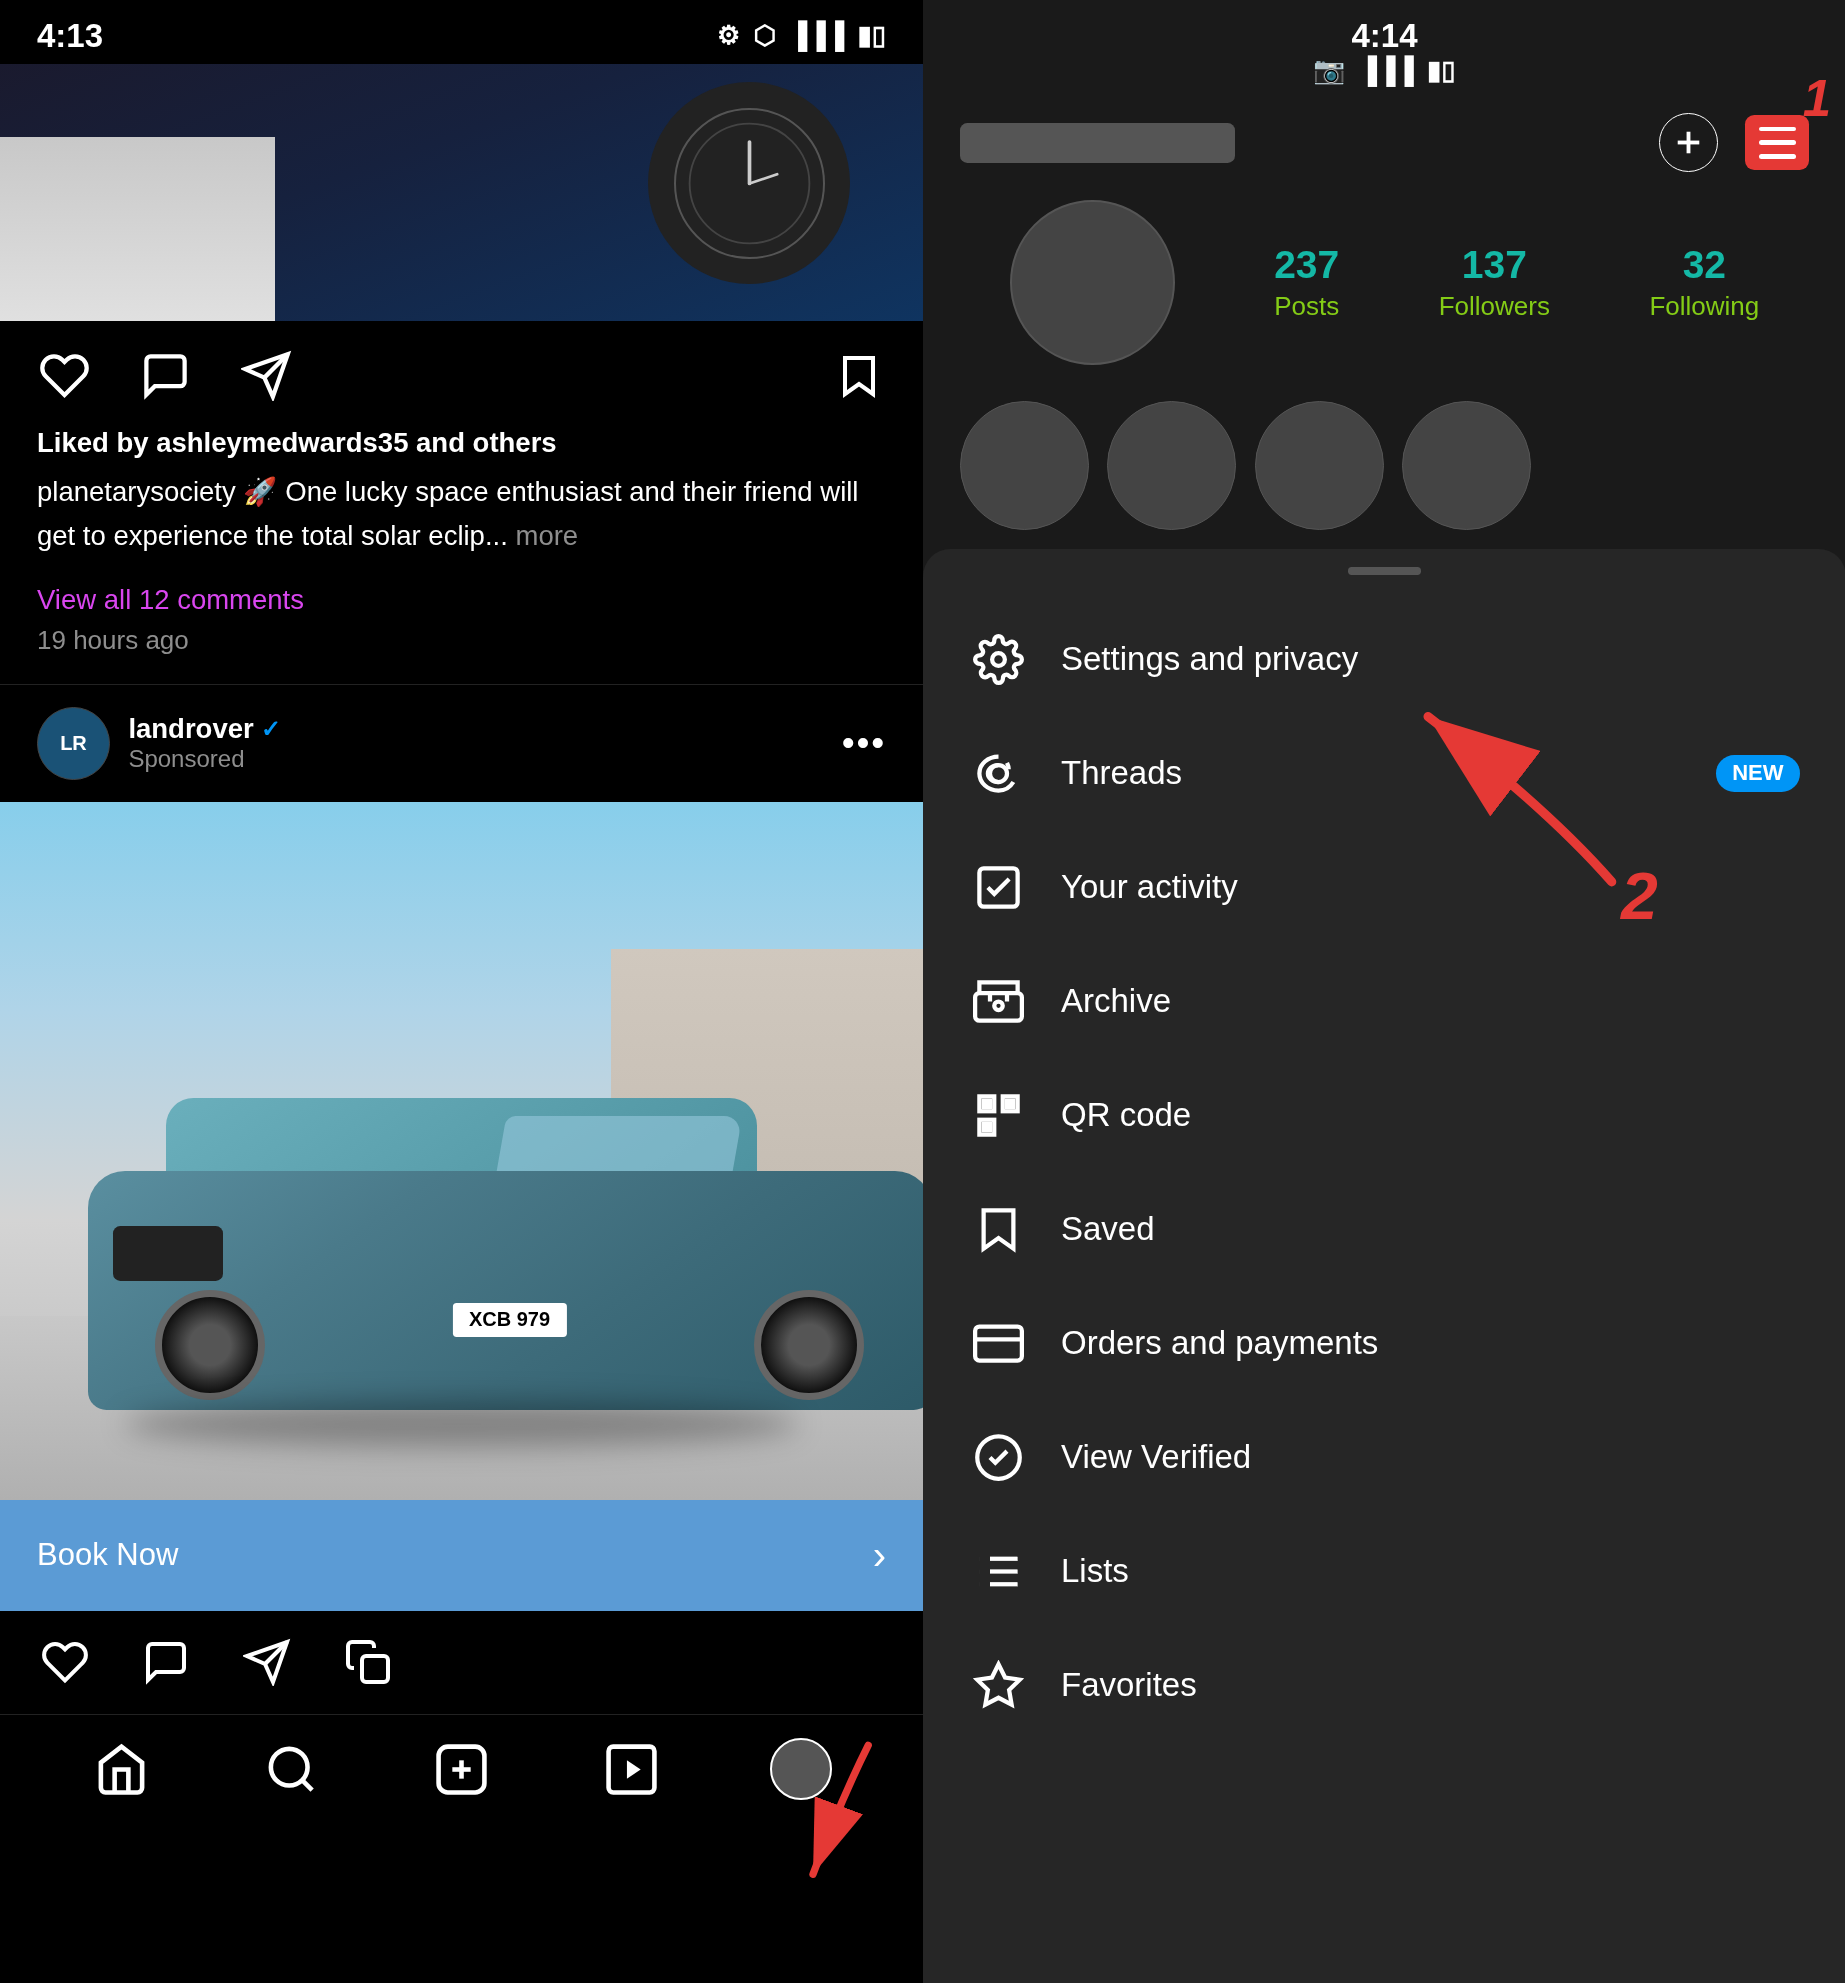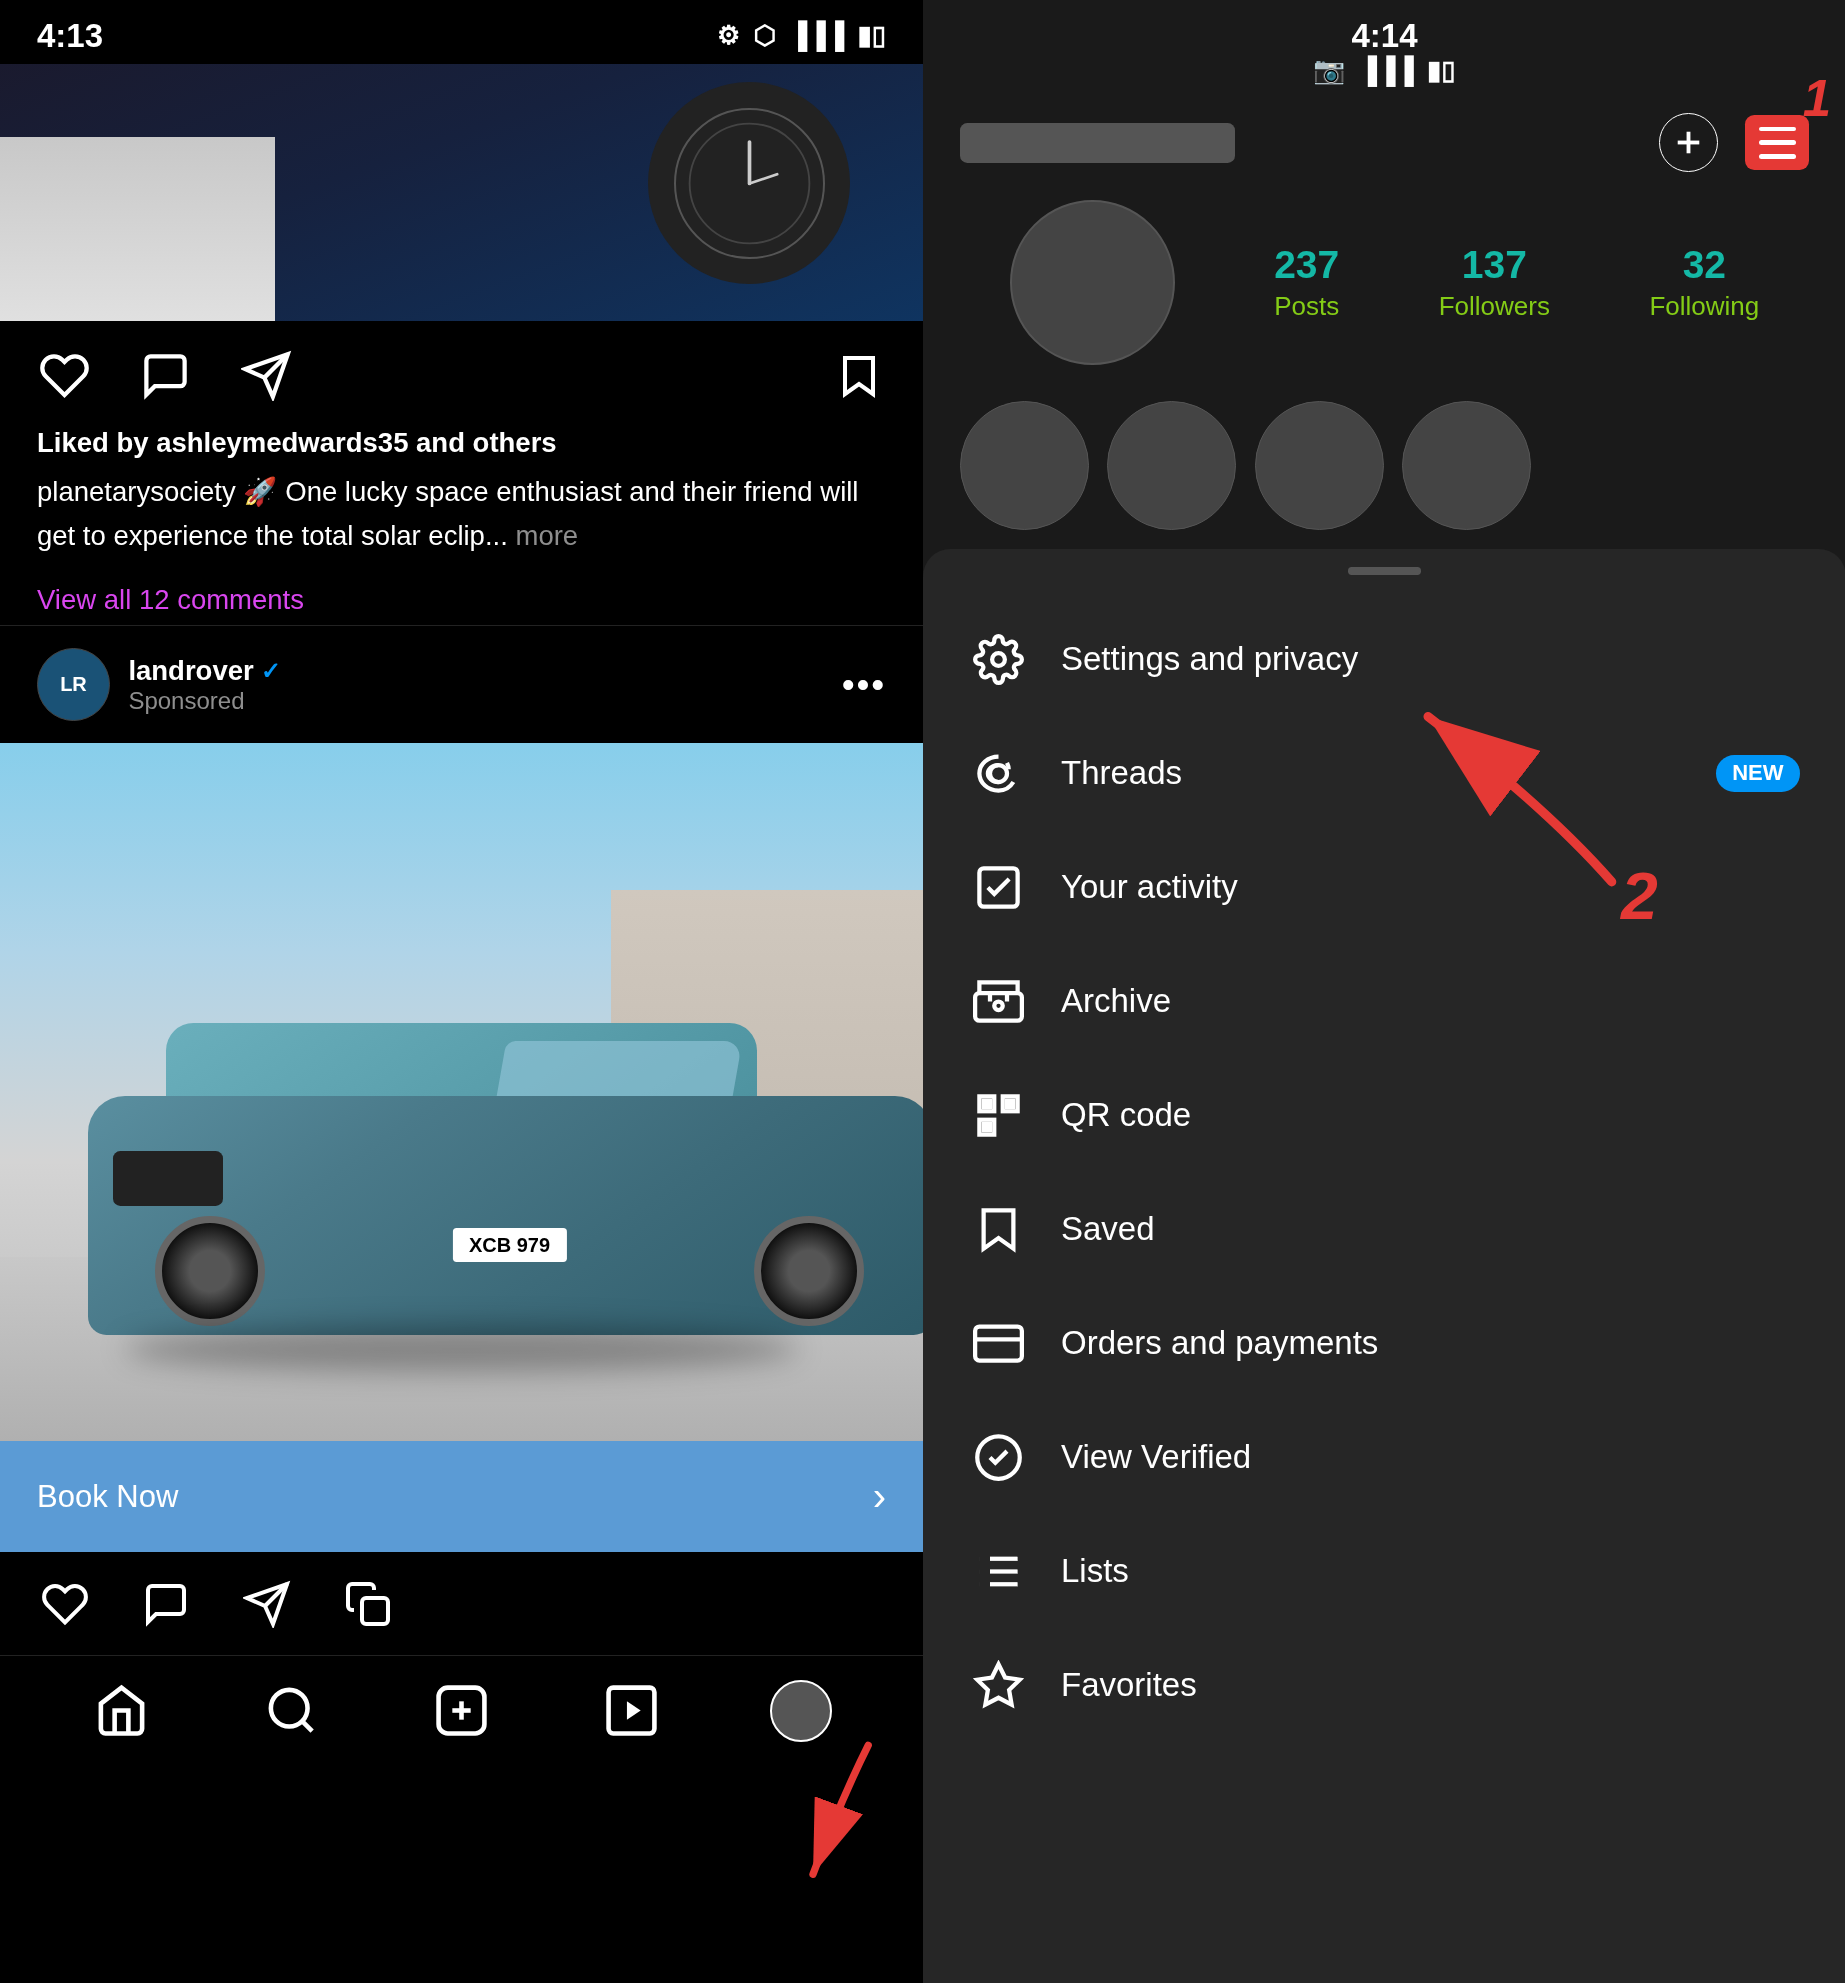--- a/index.html
+++ b/index.html
@@ -203,21 +203,21 @@
     .car-image {
       width: 100%;
       height: 698px;
       background: linear-gradient(180deg, #87CEEB 0%, #b0d4e8 30%, #d4d4d4 60%, #b8b8b8 100%);
       position: relative;
       overflow: hidden;
     }
 
     .car-body {
       position: absolute;
-      bottom: 69px;
+      bottom: 53px;
       left: 50%;
       transform: translateX(-50%);
       width: 844px;
       height: 349px;
       padding-left: 48px;
     }
 
     .car-main {
       position: absolute;
       bottom: 37px;
@@ -599,20 +599,21 @@
 
   <div class="post-caption">
     <div class="liked-by">Liked by ashleymedwards35 and others</div>
     <div class="caption-text">
       <span>planetarysociety 🚀 One lucky space enthusiast and their friend will get to experience the total solar eclip...</span>
       <span class="more-link">more</span>
     </div>
   </div>
 
   <div class="view-comments">View all 12 comments</div>
+  <div class="post-time">19 hours ago</div>
 
   <div class="sponsored-post-header">
     <div class="sponsored-left">
       <div class="landrover-logo">LR</div>
       <div class="sponsored-info">
         <div class="username">
           <span>landrover</span>
           <span class="verified-badge">✓</span>
         </div>
         <div class="sponsored-label">Sponsored</div>

